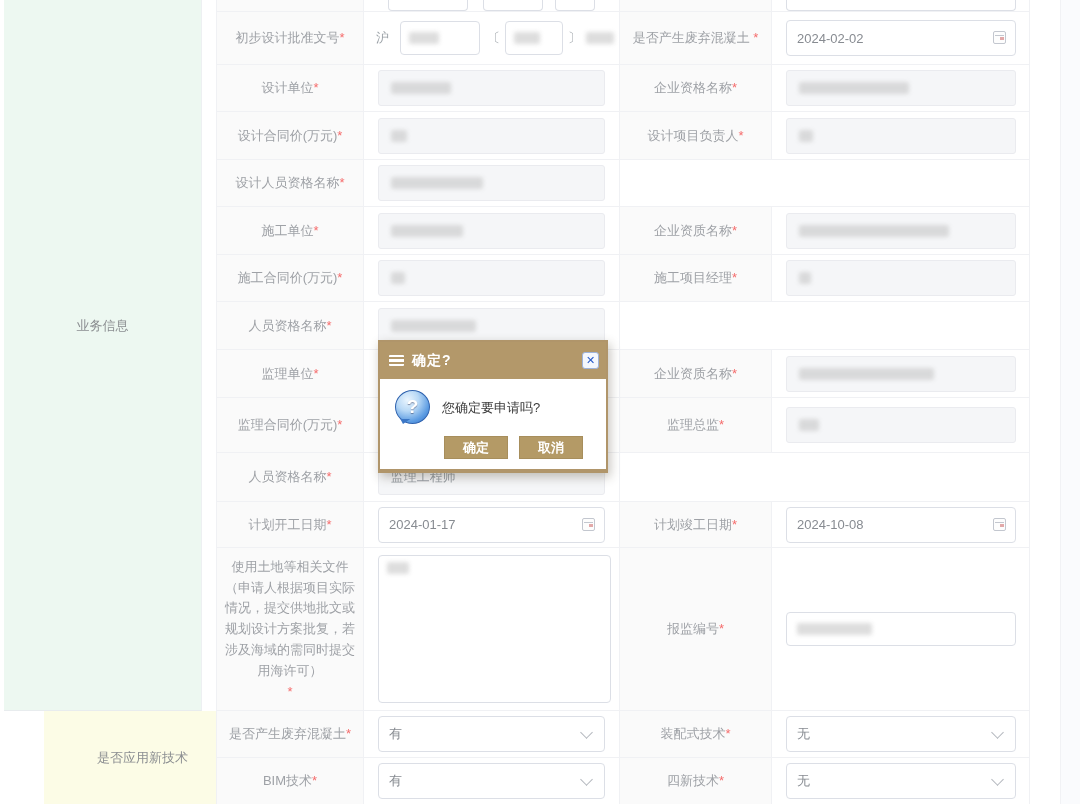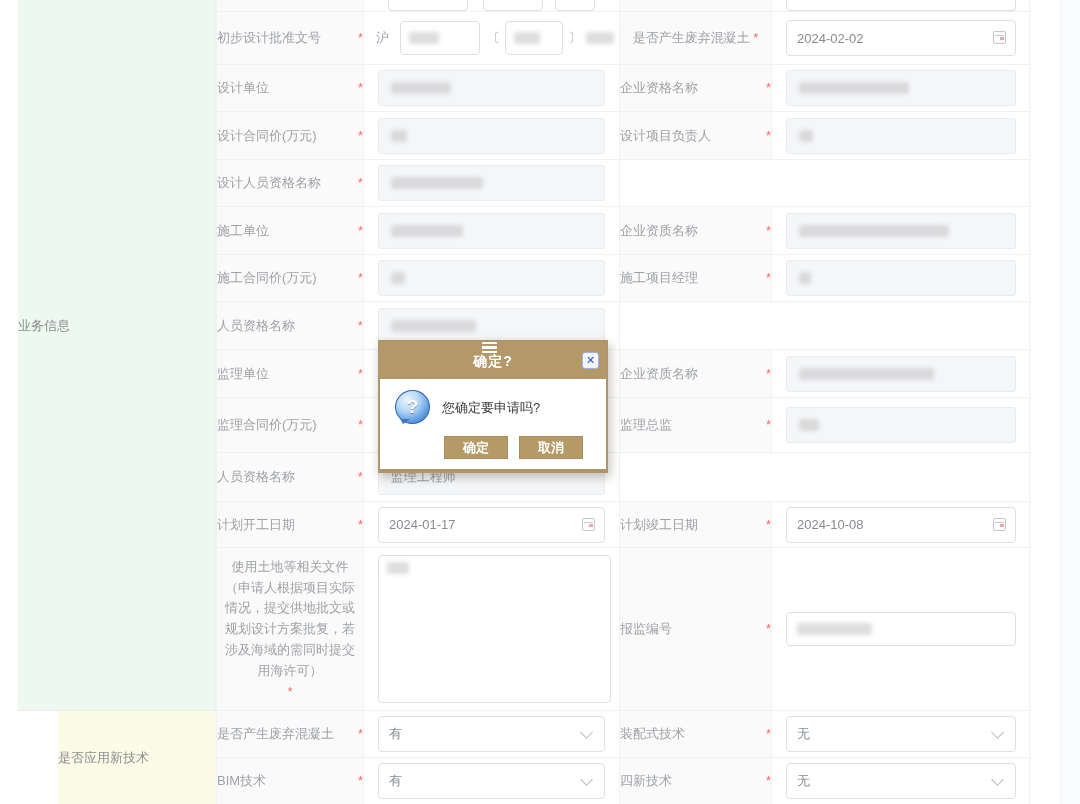--- a/index.html
+++ b/index.html
@@ -8,37 +8,37 @@
     font-family:"Liberation Sans","DejaVu Sans",sans-serif;
     background:#ffffff;
   }
   .page{position:relative;width:1080px;height:804px;background:#fff;}
 
   
   .right-strip{position:absolute;left:1060px;top:0;width:20px;height:804px;
     background:#fafbfd;border-left:1px solid #f1f2f5;}
 
   
-  .group-cell{position:absolute;left:18px;width:198px;box-sizing:border-box;
-    border-right:1px solid #edf0f2;display:flex;align-items:center;justify-content:flex-start;
+  .group-cell{position:absolute;left:4px;width:198px;box-sizing:border-box;
+    border-right:1px solid #edf0f2;display:flex;align-items:center;justify-content:center;
     font-size:13px;color:#8b8e91;}
   .group-business{top:0;height:711px;background:#edf8f1;border-bottom:1px solid #e8ecee;}
   .group-business span{margin-bottom:58px;}
   .group-newtech{top:711px;height:93px;background:#fcfce6;margin-left:40px;}
 
   
   .tbl{position:absolute;left:216px;top:0;width:814px;}
   .row{display:flex;box-sizing:border-box;border-bottom:1px solid #f0f1f4;background:#fff;}
   .r0{height:12px;} .r1{height:53px;} .r2{height:47px;} .r3{height:48px;}
   .r4{height:47px;} .r5{height:48px;} .r6{height:47px;} .r7{height:48px;}
   .r8{height:48px;} .r9{height:55px;} .r10{height:49px;} .r11{height:46px;}
   .r12{height:163px;} .r13{height:47px;} .r14{height:46px;border-bottom:none;}
 
   .lc{box-sizing:border-box;background:#fafafa;border-right:1px solid #f0f1f4;
-    display:flex;align-items:center;justify-content:space-between;
+    display:flex;align-items:center;justify-content:center;
     font-size:13px;color:#9ea1a6;line-height:1.5;}
   .lc1{width:148px;border-left:1px solid #f0f1f4;}
   .lc2{width:152px;}
   .lc.center{justify-content:center;text-align:center;padding:0 8px;}
   .lc.wrapcol{flex-direction:column;padding:0 5px;}
   .ic{box-sizing:border-box;border-right:1px solid #f0f1f4;
     display:flex;align-items:center;padding-left:14px;background:#fff;}
   .ic1{width:256px;}
   .ic2{width:258px;}
   .merged{width:410px;border-right:1px solid #f0f1f4;background:#fff;}
@@ -79,21 +79,21 @@
 
   
   .stub{position:absolute;height:11px;top:0;background:#fff;box-sizing:border-box;
     border:1px solid #dcdfe6;border-top:none;border-radius:0 0 4px 4px;}
 
   
   .modal{position:absolute;left:378px;top:340px;width:230px;height:133px;z-index:20;
     background:#fff;box-sizing:border-box;border:2px solid #b0956a;border-bottom-width:4px;
     box-shadow:2px 4px 10px rgba(60,50,30,.30);}
   .modal-header{height:37px;background:#b3986a;display:flex;align-items:center;
-    padding:0 9px;position:relative;flex-direction:column;}
+    padding:0 9px;position:relative;}
   .mh-icon{width:15px;height:11px;margin-right:8px;
     background:linear-gradient(#fff 0 2px,rgba(255,255,255,0) 2px 4px,#fff 4px 7px,rgba(255,255,255,0) 7px 9px,#fff 9px 11px);
     border-radius:1px;}
   .mh-title{color:#fff;font-size:14px;font-weight:bold;letter-spacing:1px;}
   .mh-close{position:absolute;right:7px;top:10px;width:17px;height:17px;background:#f4f7fd;
     border:1px solid #9eb3da;border-radius:3px;box-sizing:border-box;cursor:pointer;
     display:flex;align-items:center;justify-content:center;
     color:#2458c8;font-size:11px;font-weight:bold;line-height:1;}
   .modal-body{position:relative;height:90px;}
   .qicon{position:absolute;left:15px;top:11px;width:35px;height:34px;border-radius:50%;

